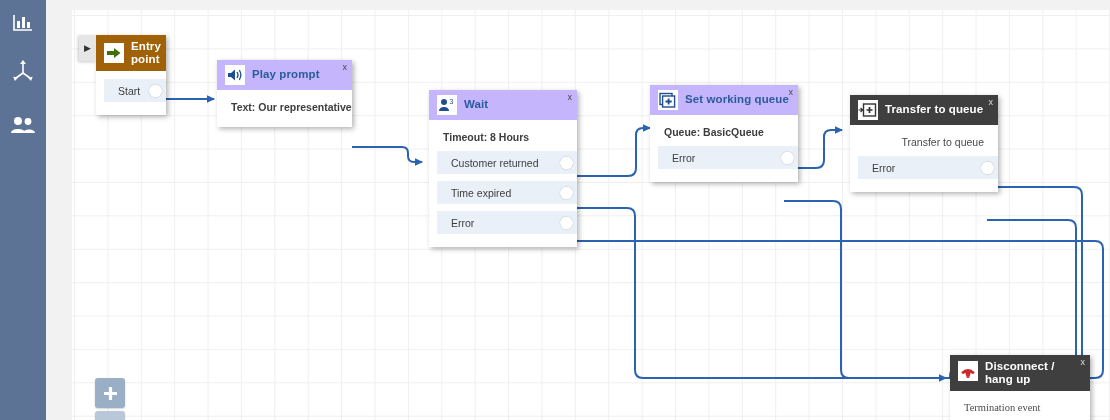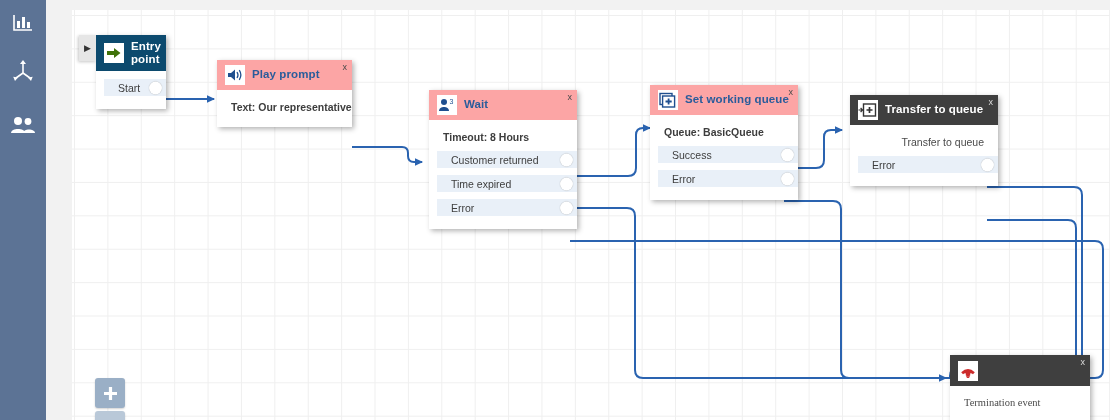--- a/index.html
+++ b/index.html
@@ -45,40 +45,40 @@
     display:flex;align-items:center;gap:7px;
     padding:5px 8px;position:relative;box-sizing:border-box;
     min-height:28px;
   }
   .nhead .ttl{
     font-size:11.5px;font-weight:bold;line-height:1.15;letter-spacing:.1px;
   }
   .nhead .x{
     position:absolute;right:5px;top:2px;font-size:9px;font-weight:normal;
   }
-  .nhead.light{background:#fca5a5;}
+  .nhead.light{background:#c4b5fd;}
   .nhead.light .ttl{color:#2a5c9b;}
   .nhead.light .x{color:#4a4a4a;}
-  .nhead.green{background:#0c4a6e;}
+  .nhead.green{background:#a16207;}
   .nhead.green .ttl{color:#ffffff;}
   .nhead.dark{background:#3f3f3f;}
   .nhead.dark .ttl{color:#ffffff;}
   .nhead.dark .x{color:#dcdcdc;}
   .ico{
     width:20px;height:20px;background:#fff;flex:0 0 20px;
     display:flex;align-items:center;justify-content:center;
   }
   .nbody{padding:8px 0 6px 0;}
   .ntext{
     font-size:10.5px;color:#3d3d3d;font-weight:bold;
     padding:3px 14px 8px 14px;white-space:nowrap;overflow:hidden;
   }
   .ntext.reg{font-weight:normal;color:#4a4a4a;}
   .port{
-    position:relative;height:17px;margin:0 0 7px 8px;
+    position:relative;height:23px;margin:0 0 7px 8px;
     background:#e9f0f8;display:flex;align-items:center;
   }
   .port .plabel{font-size:10.5px;color:#3d3d3d;padding-left:14px;}
   .port .knob{
     position:absolute;right:4px;top:50%;transform:translateY(-50%);
     width:13px;height:13px;border-radius:50%;background:#ffffff;
     box-shadow:0 0 1px rgba(0,0,0,.35);
   }
   .collapse-tab{
     position:absolute;left:-17px;top:0;width:17px;height:26px;
@@ -243,24 +243,20 @@
             <rect x="3.6" y="4" width="12" height="11" fill="#fff" stroke="#1f4f8f" stroke-width="1.4"></rect>
             <path d="M9.6 6.4 L9.6 12.6 M6.5 9.5 L12.7 9.5" stroke="#1f4f8f" stroke-width="1.8"></path>
           </svg>
         </span>
         <span class="ttl">Set working queue</span>
         <span class="x">x</span>
       </div>
       <div class="nbody">
         <div class="ntext">Queue: BasicQueue</div>
         <div class="port">
-          <span class="plabel">Success</span>
-          <span class="knob"></span>
-        </div>
-        <div class="port">
           <span class="plabel">Error</span>
           <span class="knob"></span>
         </div>
       </div>
     </div>
 
     <div class="node" style="left:778px;top:85px;width:148px;text-align:right;">
       <div class="nhead dark">
         <span class="ico">
           <svg width="20" height="16" viewBox="0 0 20 16">
@@ -282,20 +278,21 @@
     </div>
 
     <div class="node" style="left:878px;top:345px;width:140px;">
       <div class="nhead dark" style="align-items:flex-start;">
         <span class="ico" style="margin-top:1px;">
           <svg width="18" height="14" viewBox="0 0 18 14">
             <path d="M2.2 8.2 Q9 1.6 15.8 8.2 L14 10.2 Q12.6 9.2 11.2 9.4 L11.2 11.6 Q9 12.6 6.8 11.6 L6.8 9.4 Q5.4 9.2 4 10.2 Z" fill="#cc2b2b"></path>
             <path d="M9 11.2 L9 13.6 M7.4 12.4 L9 13.9 L10.6 12.4" stroke="#cc2b2b" stroke-width="1.1" fill="none"></path>
           </svg>
         </span>
+        <span class="ttl" style="max-width:96px;">Disconnect / hang up</span>
         <span class="x">x</span>
       </div>
       <div class="nbody" style="padding-bottom:14px;">
         <div class="ntext reg" style="padding-bottom:2px;font-family:Liberation Serif, serif;">Termination event</div>
       </div>
     </div>
 
   </div>
 
   <div class="zoombtns">

